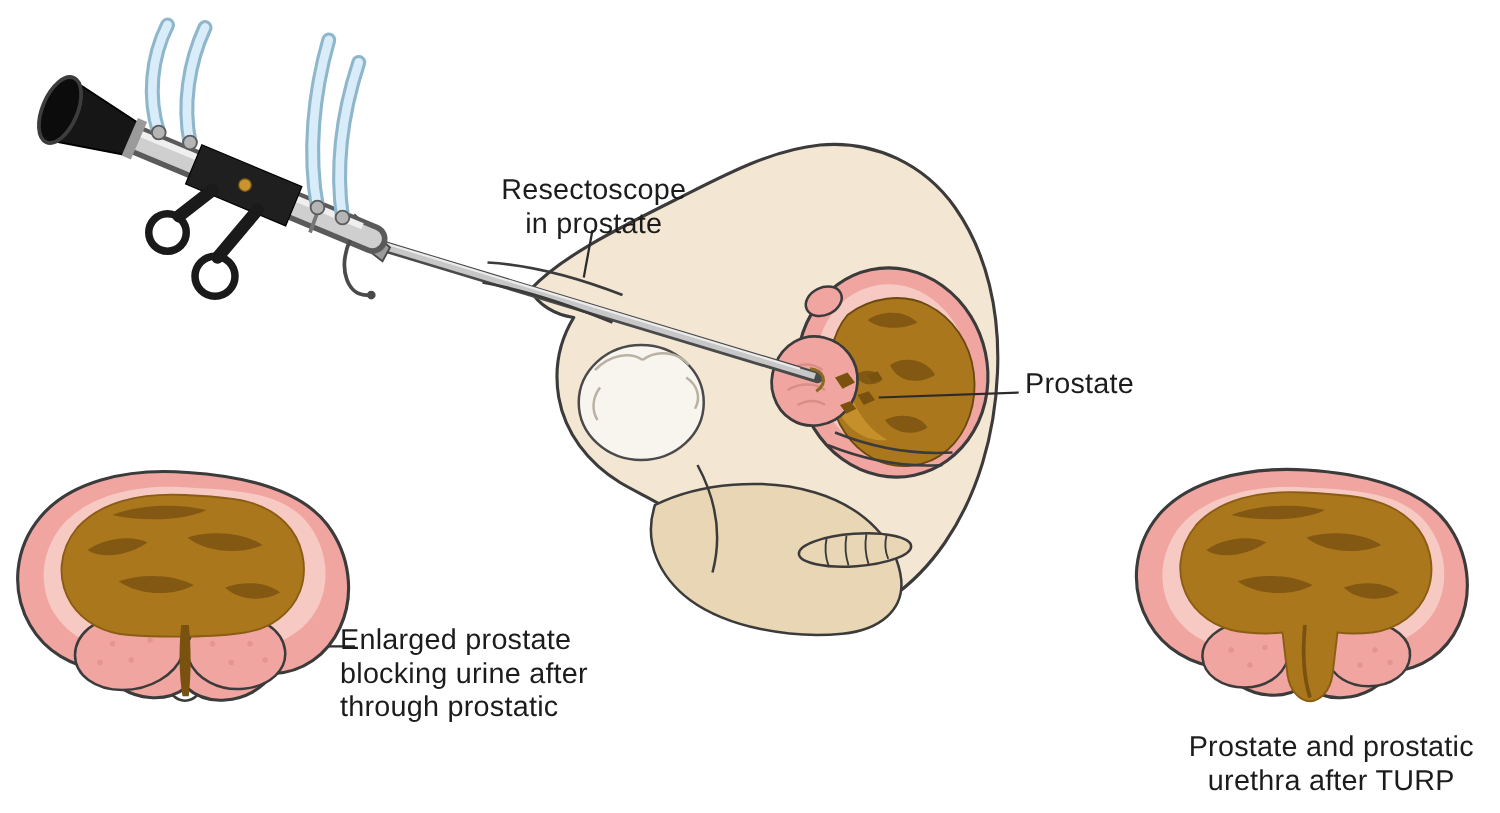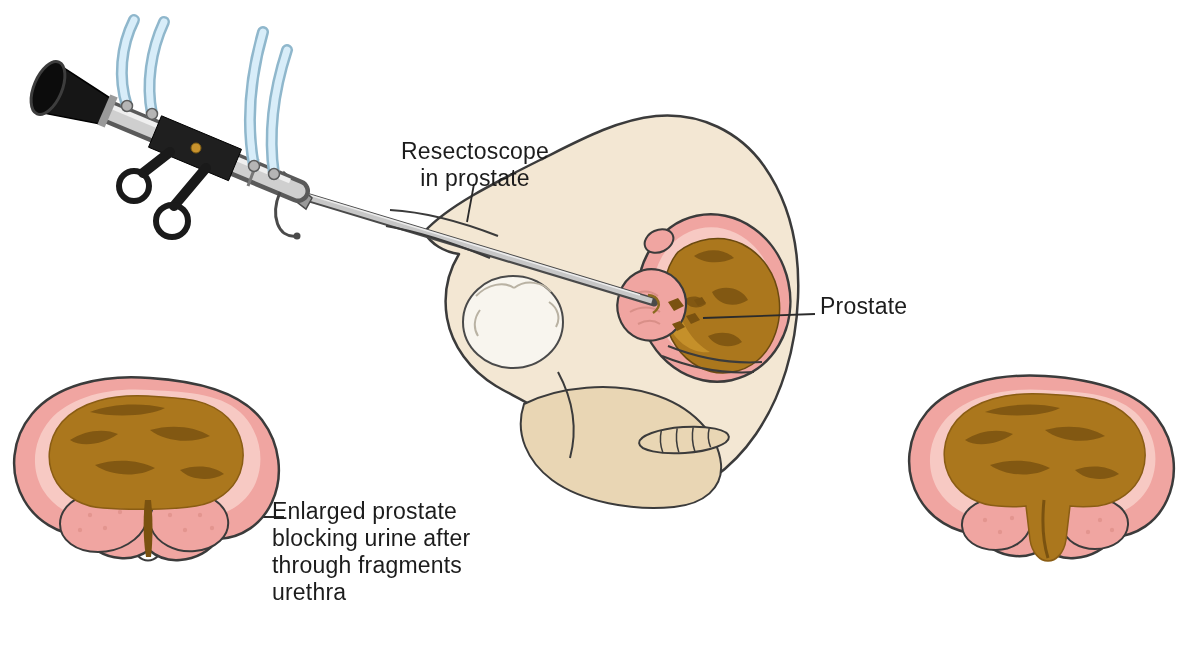--- a/index.html
+++ b/index.html
@@ -241,17 +241,20 @@
     <span>in prostate</span>
   </div>
 
   <div class="label" style="left:820px;top:293px;width:160px;">
     <span>Prostate</span>
   </div>
 
   <div class="label" style="left:272px;top:487px;width:220px;margin-top:11px;">
     <span>Enlarged prostate</span>
     <span>blocking urine after</span>
-    <span>through fragments</span>
-    <span>urethra</span>
-  </div>
-
+    <span>through prostatic</span>
+  </div>
+
+  <div class="label center" style="left:930px;top:584px;width:270px;">
+    <span>Prostate and prostatic</span>
+    <span>urethra after TURP</span>
+  </div>
 </div>
 
 </body></html>

